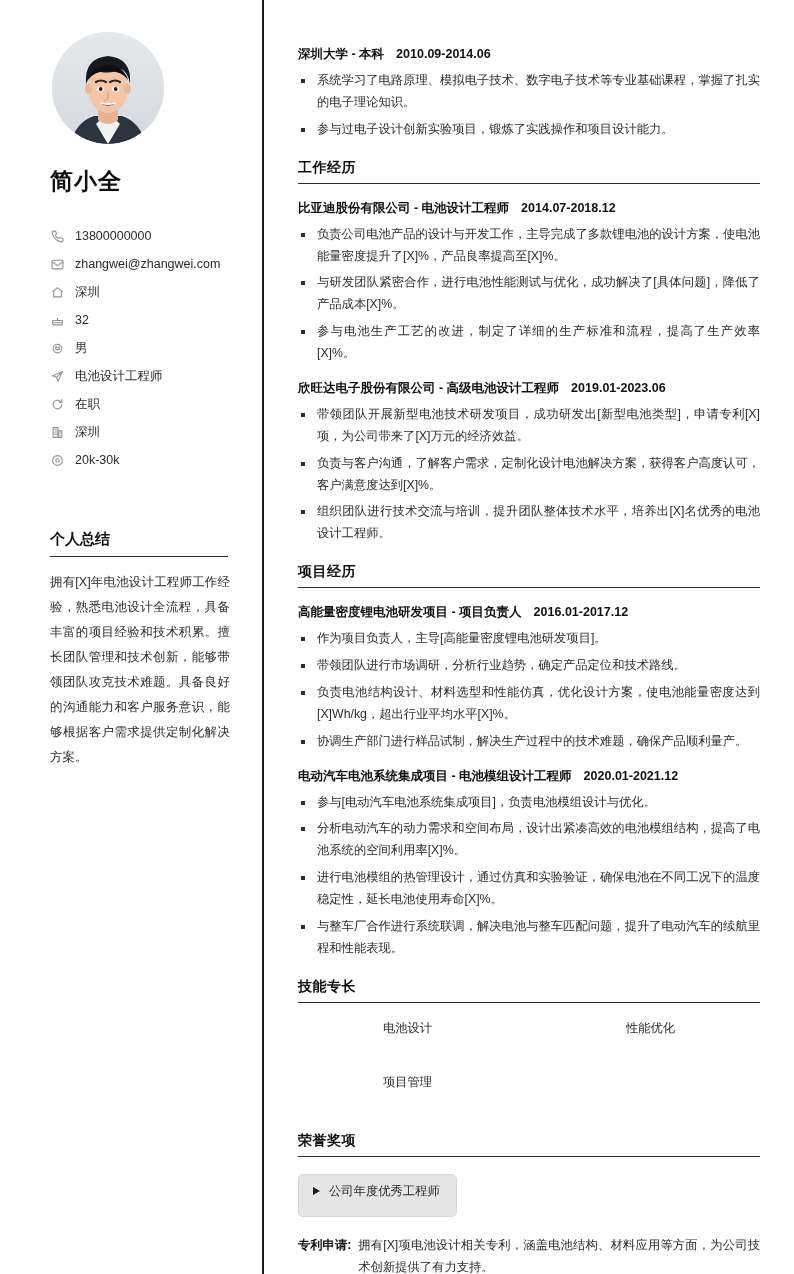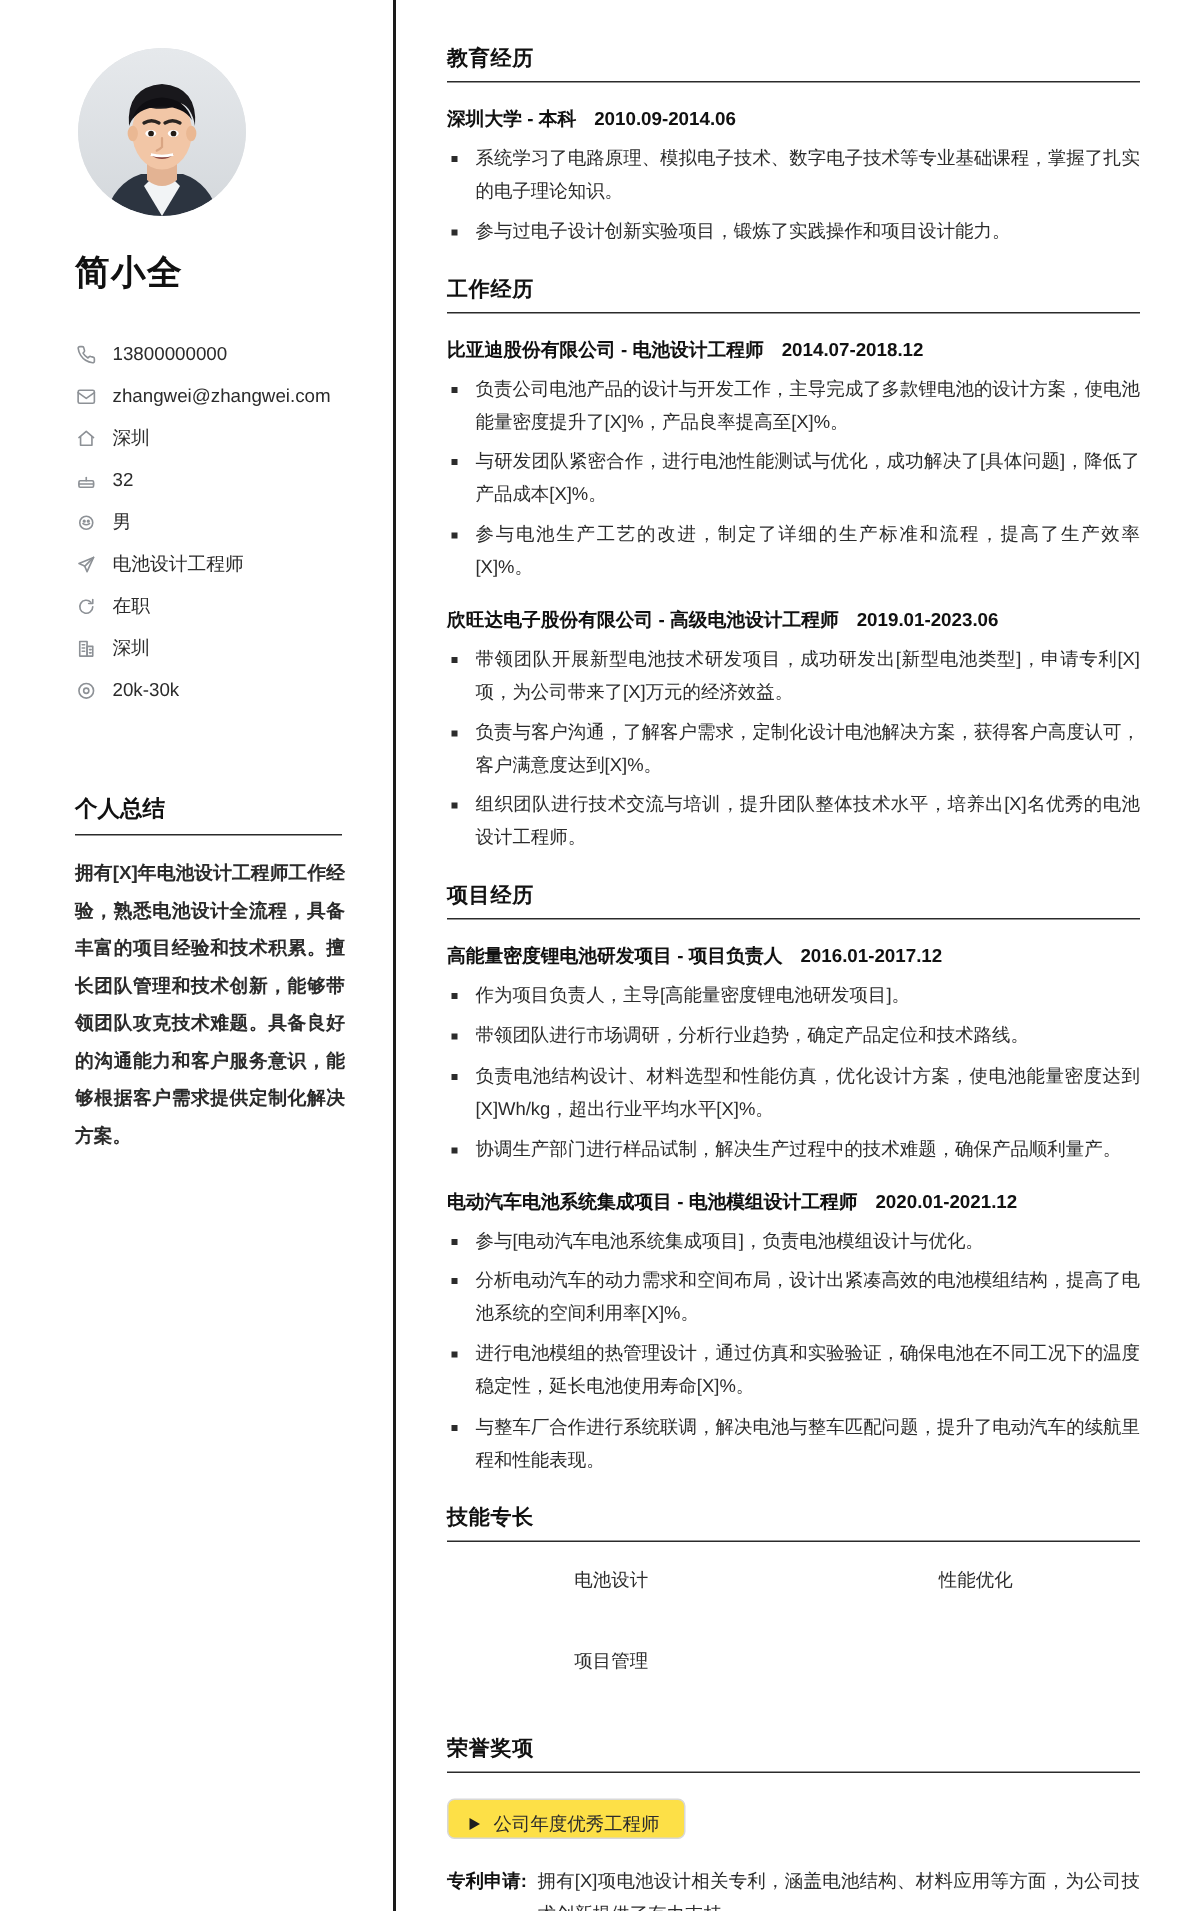--- a/index.html
+++ b/index.html
@@ -80,21 +80,20 @@
     border-bottom: 1px solid #2b2b2b;
     width: 178px;
   }
   .side-body {
     margin-top: 13px;
     font-size: 12.5px;
     line-height: 2.0;
     color: #2b2b2b;
     text-align: justify;
     width: 180px;
-    font-weight: bold;
   }
 
   
   .main {
     flex: 1;
     padding: 30px 34px 24px 34px;
   }
 
   .section { margin-bottom: 18px; }
 
@@ -189,24 +188,24 @@
     display: flex;
     flex-wrap: wrap;
     gap: 10px;
   }
   .honor-chip {
     display: inline-flex;
     align-items: center;
     gap: 9px;
     border: 1px solid #d8d8d8;
     border-radius: 5px;
-    padding: 8px 16px 0 14px;
+    padding: 8px 16px 16px 14px;
     font-size: 12.3px;
     color: #2b2b2b;
-    background: #fde047;
+    background: #e5e5e5;
   }
   .honor-chip .tri {
     width: 0; height: 0;
     border-left: 7px solid #1f1f1f;
     border-top: 4.5px solid transparent;
     border-bottom: 4.5px solid transparent;
   }
 
   
   .other-row {
@@ -378,21 +377,20 @@
     <section class="side-section">
       <h2 class="side-heading">个人总结</h2>
       <p class="side-body">拥有[X]年电池设计工程师工作经验，熟悉电池设计全流程，具备丰富的项目经验和技术积累。擅长团队管理和技术创新，能够带领团队攻克技术难题。具备良好的沟通能力和客户服务意识，能够根据客户需求提供定制化解决方案。</p>
     </section>
 
   </aside>
 
   <main class="main">
 
     <section class="section">
-      <h2 class="section-heading">教育经历</h2>
 
       <div class="entry">
         <div class="entry-head">
           <span class="entry-title">深圳大学 - 本科</span>
           <span class="entry-date">2010.09-2014.06</span>
         </div>
         <ul class="bullets">
           <li class="bullet">系统学习了电路原理、模拟电子技术、数字电子技术等专业基础课程，掌握了扎实的电子理论知识。</li>
           <li class="bullet">参与过电子设计创新实验项目，锻炼了实践操作和项目设计能力。</li>
         </ul>

